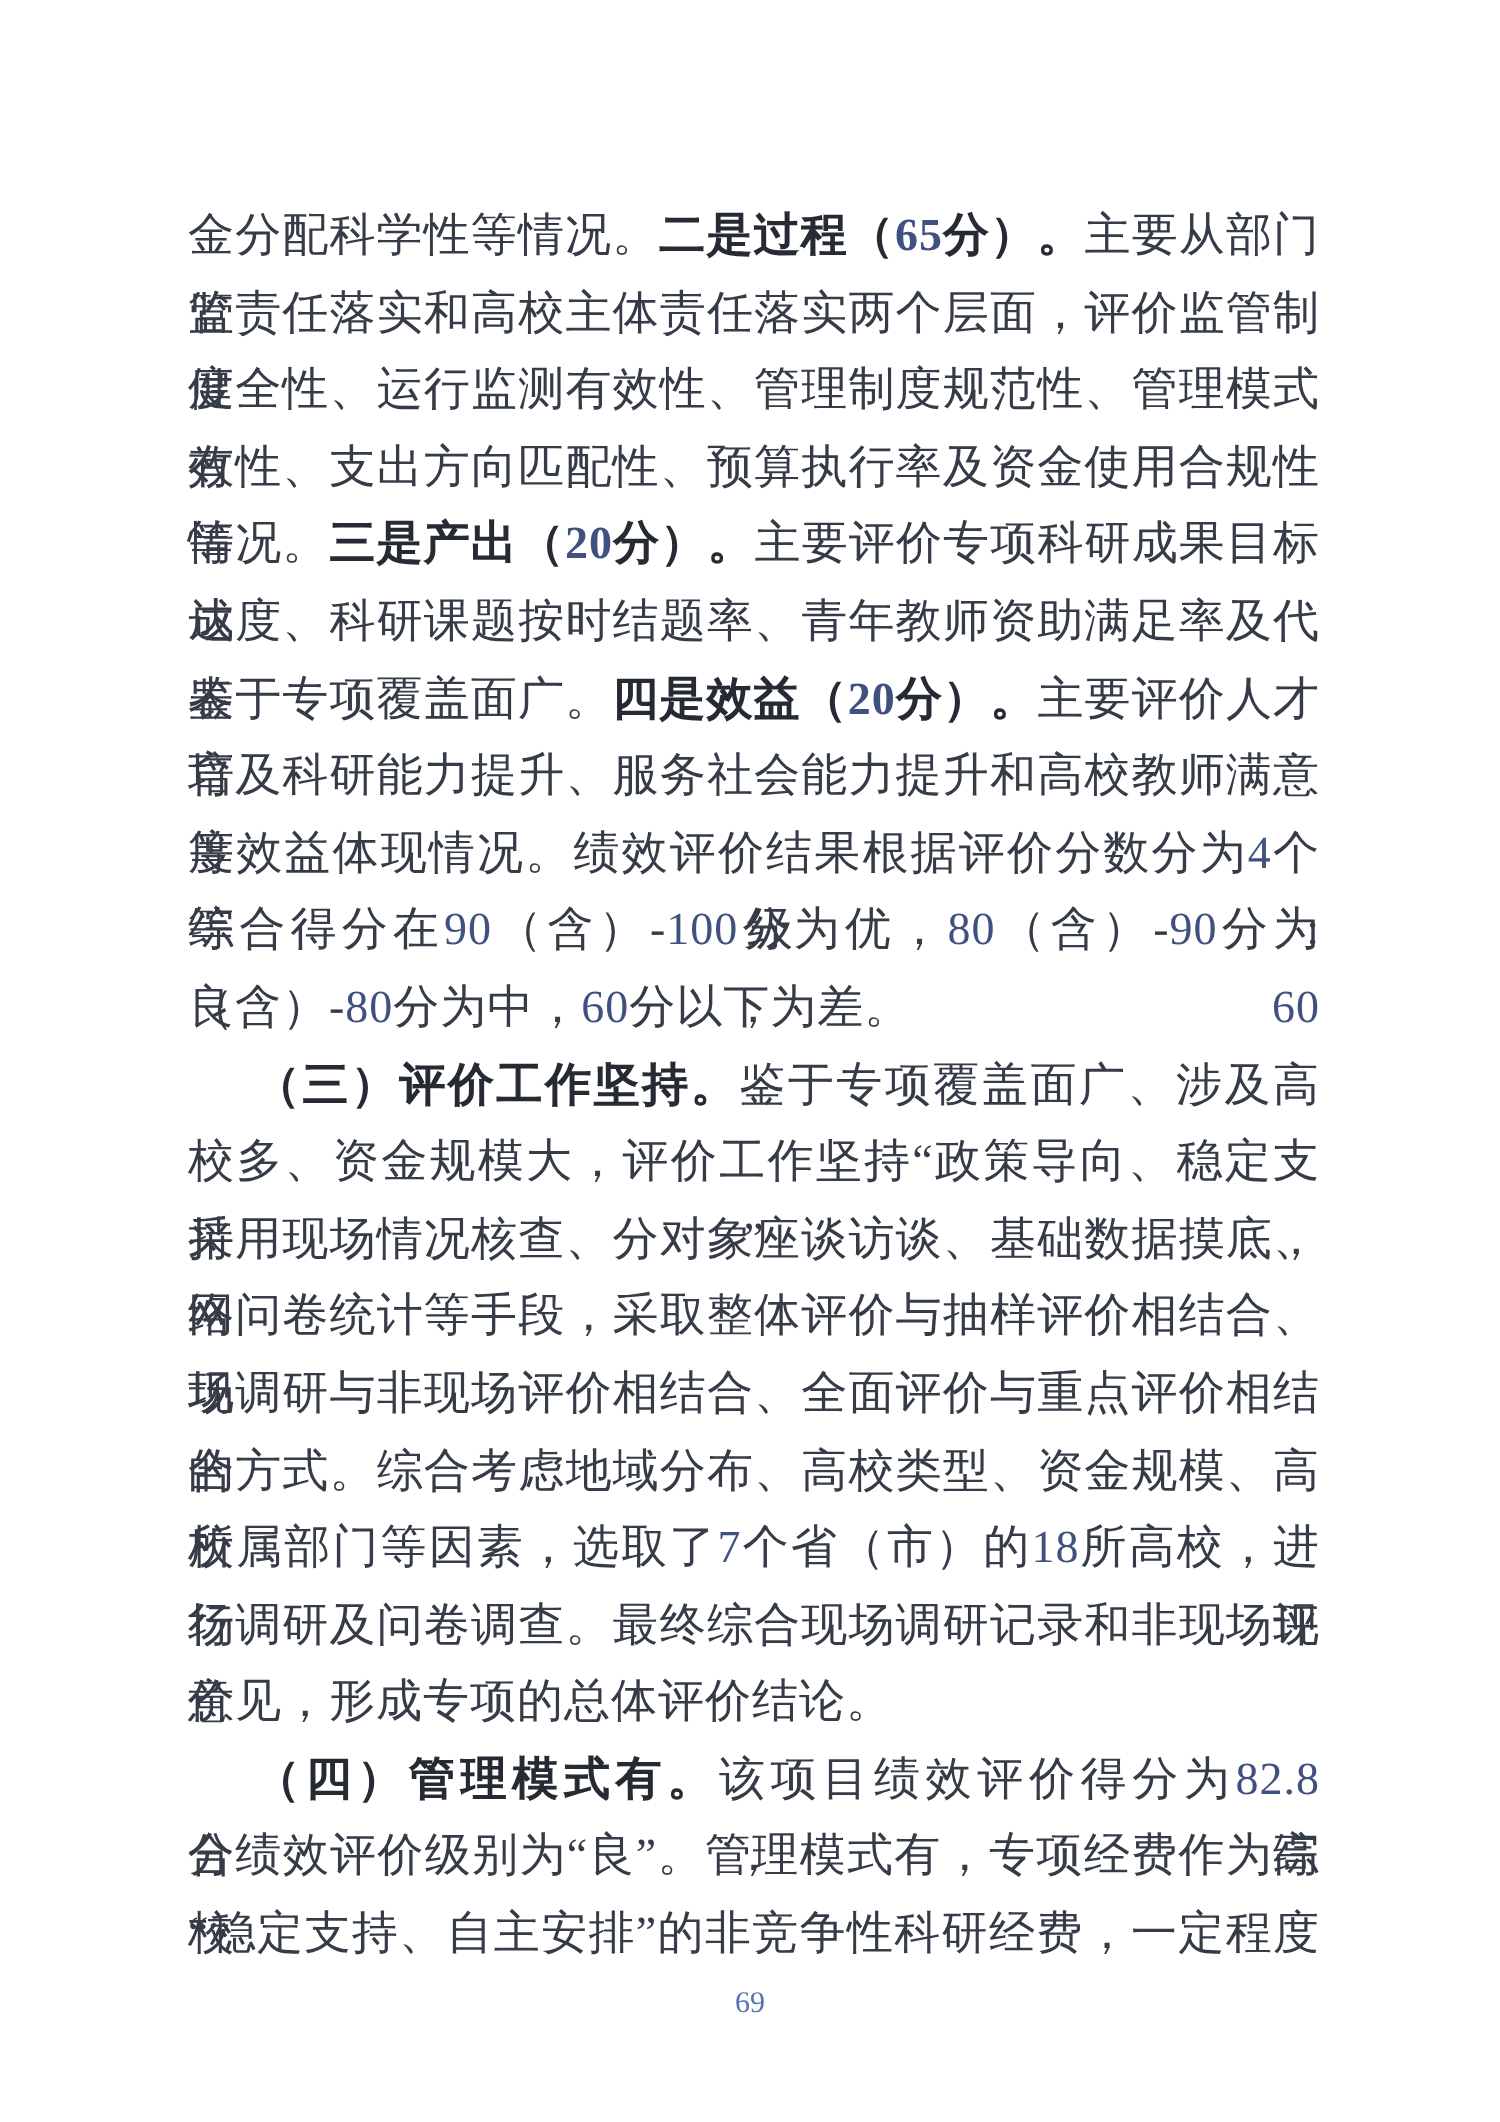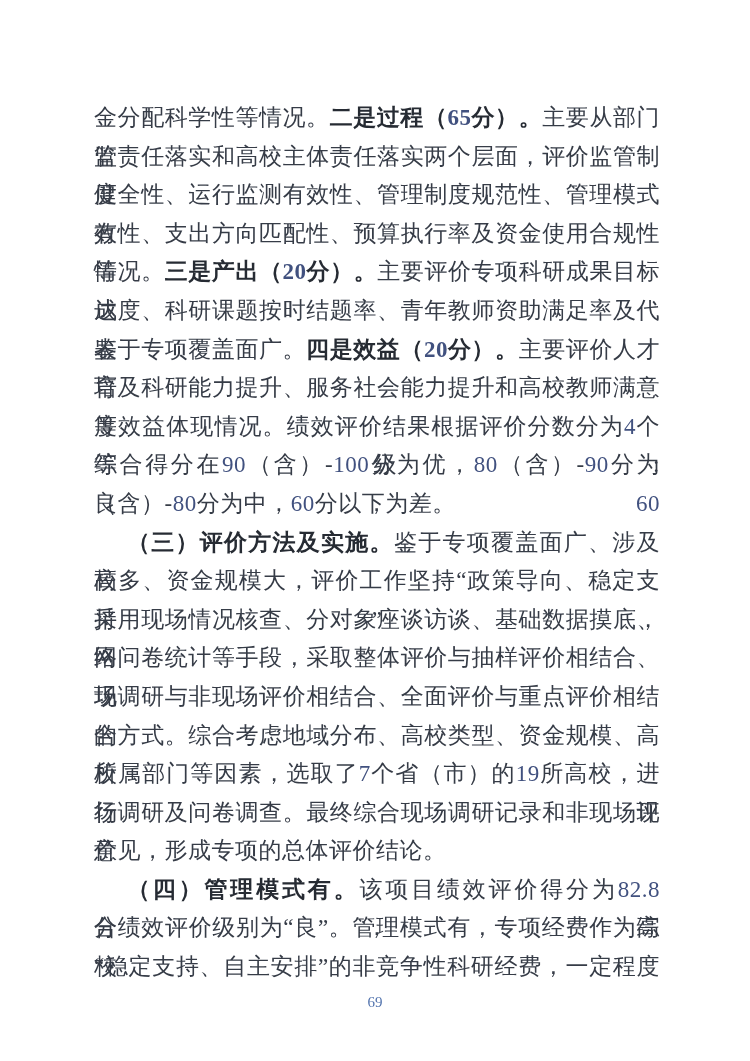--- a/index.html
+++ b/index.html
@@ -67,27 +67,27 @@
       <div class="line fill"><span>管责任落实和高校主体责任落实两个层面，评价监管制度</span></div>
       <div class="line fill"><span>健全性、运行监测有效性、管理制度规范性、管理模式有</span></div>
       <div class="line fill"><span>效性、支出方向匹配性、预算执行率及资金使用合规性等</span></div>
       <div class="line fill"><span>情况。</span><span class="bold">三是产出（<span class="num">20</span>分）。</span><span>主要评价专项科研成果目标达</span></div>
       <div class="line fill"><span>成度、科研课题按时结题率、青年教师资助满足率及代表</span></div>
       <div class="line fill"><span>鉴于专项覆盖面广。</span><span class="bold">四是效益（<span class="num">20</span>分）。</span><span>主要评价人才培</span></div>
       <div class="line fill"><span>育及科研能力提升、服务社会能力提升和高校教师满意度</span></div>
       <div class="line fill"><span>等效益体现情况。绩效评价结果根据评价分数分为<span class="num">4</span>个等级:</span></div>
       <div class="line fill"><span>综合得分在<span class="num">90</span>（含）-<span class="num">100</span>分为优，<span class="num">80</span>（含）-<span class="num">90</span>分为良，<span class="num">60</span></span></div>
       <div class="line"><span>（含）-<span class="num">80</span>分为中，<span class="num">60</span>分以下为差。</span></div>
-      <div class="line fill indent"><span class="bold">（三）评价方法及实施。</span><span>鉴于专项覆盖面广、涉及高</span></div>
+      <div class="line fill indent"><span class="bold">（三）评价工作坚持。</span><span>鉴于专项覆盖面广、涉及高</span></div>
       <div class="line fill"><span>校多、资金规模大，评价工作坚持“政策导向、稳定支持”，</span></div>
       <div class="line fill"><span>采用现场情况核查、分对象座谈访谈、基础数据摸底、网</span></div>
       <div class="line fill"><span>络问卷统计等手段，采取整体评价与抽样评价相结合、现</span></div>
       <div class="line fill"><span>场调研与非现场评价相结合、全面评价与重点评价相结合</span></div>
       <div class="line fill"><span>的方式。综合考虑地域分布、高校类型、资金规模、高校</span></div>
-      <div class="line fill"><span>所属部门等因素，选取了<span class="num">7</span>个省（市）的<span class="num">19</span>所高校，进行现</span></div>
+      <div class="line fill"><span>所属部门等因素，选取了<span class="num">7</span>个省（市）的<span class="num">18</span>所高校，进行现</span></div>
       <div class="line fill"><span>场调研及问卷调查。最终综合现场调研记录和非现场评价</span></div>
       <div class="line"><span>意见，形成专项的总体评价结论。</span></div>
       <div class="line fill indent"><span class="bold">（四）管理模式有。</span><span>该项目绩效评价得分为<span class="num">82.8</span>分，综</span></div>
       <div class="line fill"><span>合绩效评价级别为“良”。管理模式有，专项经费作为高校</span></div>
       <div class="line fill"><span>“稳定支持、自主安排”的非竞争性科研经费，一定程度</span></div>
     </div>
   <div class="page-number">69</div>
 </div>
 
 </body></html>

